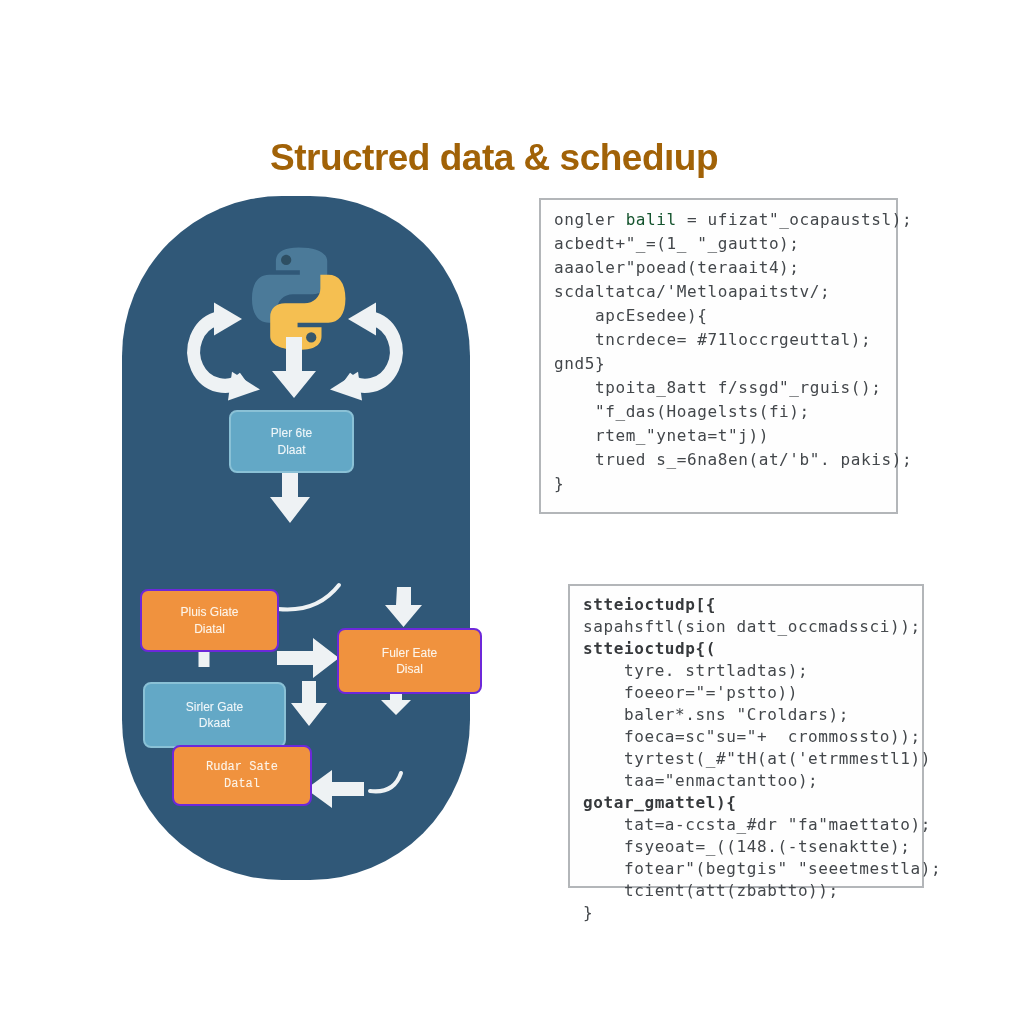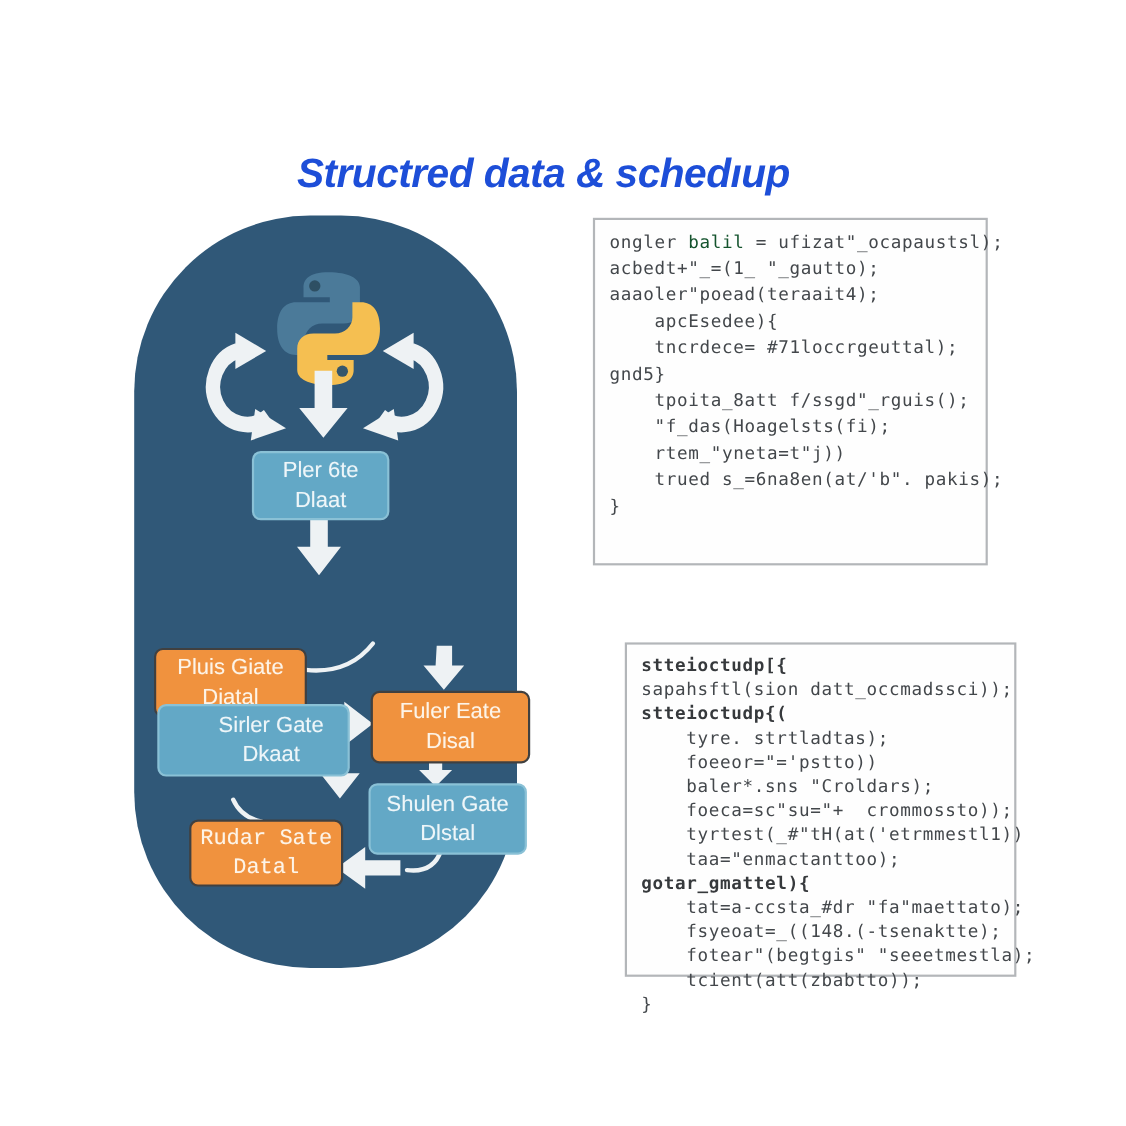--- a/index.html
+++ b/index.html
@@ -1,26 +1,26 @@
 <!DOCTYPE html>
 <html><head>
 <meta charset="utf-8">
 <style>
   html,body{margin:0;padding:0;background:#ffffff;}
   .stage{position:relative;width:1024px;height:1024px;background:#ffffff;overflow:hidden;
          font-family:"Liberation Sans",sans-serif;}
   .page-title{position:absolute;left:0;right:36px;top:112px;text-align:center;
-              font-size:37px;font-weight:700;color:#1d4ed8;letter-spacing:-0.5px;font-style:italic;}
+              font-size:37px;font-weight:700;color:#a16207;letter-spacing:-0.5px;}
   
   .diagram-svg{position:absolute;left:0;top:0;}
   .flow-box{position:absolute;border-radius:8px;display:flex;flex-direction:column;
             justify-content:center;text-align:center;
-            font-size:20px;line-height:1.35;color:#eef6f9;text-shadow:0 0 1px rgba(255,255,255,.35);}
+            font-size:12px;line-height:1.35;color:#eef6f9;text-shadow:0 0 1px rgba(255,255,255,.35);}
   .flow-box.blue{background:#63a8c6;border:2px solid #8ac1d6;}
-  .flow-box.orange{background:#f0923e;border:2px solid #404040;color:#fdf4e8;}
+  .flow-box.orange{background:#f0923e;border:2px solid #6d28d9;color:#fdf4e8;}
   
   .code-panel{position:absolute;background:#fefefe;border:2px solid #b3b6b9;
               padding:8px 6px 6px 13px;box-sizing:border-box;}
   .code-line{font-family:"DejaVu Sans Mono",monospace;font-size:16px;letter-spacing:0.6px;
              color:#43474b;white-space:pre;}
   #code1 .code-line{line-height:24px;}
   #code2 .code-line{line-height:22px;}
   .code-line.bold{font-weight:bold;color:#36393c;}
   .code-line span.teal{color:#14532d;}
 </style>
@@ -72,41 +72,38 @@
   </svg>
 
   <div class="flow-box blue" style="left:229px;top:410px;width:121px;height:59px;">
     <span>Pler 6te</span>
     <span>Dlaat</span>
   </div>
   <div class="flow-box orange" style="left:140px;top:589px;width:135px;height:59px;">
     <span>Pluis Giate</span>
     <span>Diatal</span>
   </div>
-  <div class="flow-box blue" style="left:143px;top:640px;width:139px;height:62px;padding-left:32px;">
+  <div class="flow-box blue" style="left:143px;top:682px;width:139px;height:62px;">
     <span>Sirler Gate</span>
     <span>Dkaat</span>
   </div>
   <div class="flow-box orange" style="left:337px;top:628px;width:141px;height:62px;">
     <span>Fuler Eate</span>
     <span>Disal</span>
-  </div>
-  <div class="flow-box blue" style="left:335px;top:712px;width:140px;height:61px;">
-    <span>Shulen Gate</span>
-    <span>Dlstal</span>
   </div>
   <div class="flow-box orange" style="left:172px;top:745px;width:136px;height:57px;font-family:Liberation Mono, monospace;">
     <span>Rudar Sate</span>
     <span>Datal</span>
   </div>
 
   <div id="code1" class="code-panel" style="left:539px;top:198px;width:359px;height:316px;">
       <div class="code-line"><span>ongler </span><span class="teal">balil</span><span> = ufizat"_ocapaustsl);</span></div>
       <div class="code-line">acbedt+"_=(1_ "_gautto);</div>
       <div class="code-line">aaaoler"poead(teraait4);</div>
+      <div class="code-line">scdaltatca/'Metloapaitstv/;</div>
       <div class="code-line">    apcEsedee){</div>
       <div class="code-line">    tncrdece= #71loccrgeuttal);</div>
       <div class="code-line">gnd5}</div>
       <div class="code-line">    tpoita_8att f/ssgd"_rguis();</div>
       <div class="code-line">    "f_das(Hoagelsts(fi);</div>
       <div class="code-line">    rtem_"yneta=t"j))</div>
       <div class="code-line">    trued s_=6na8en(at/'b". pakis);</div>
       <div class="code-line">}</div>
     </div>
 

